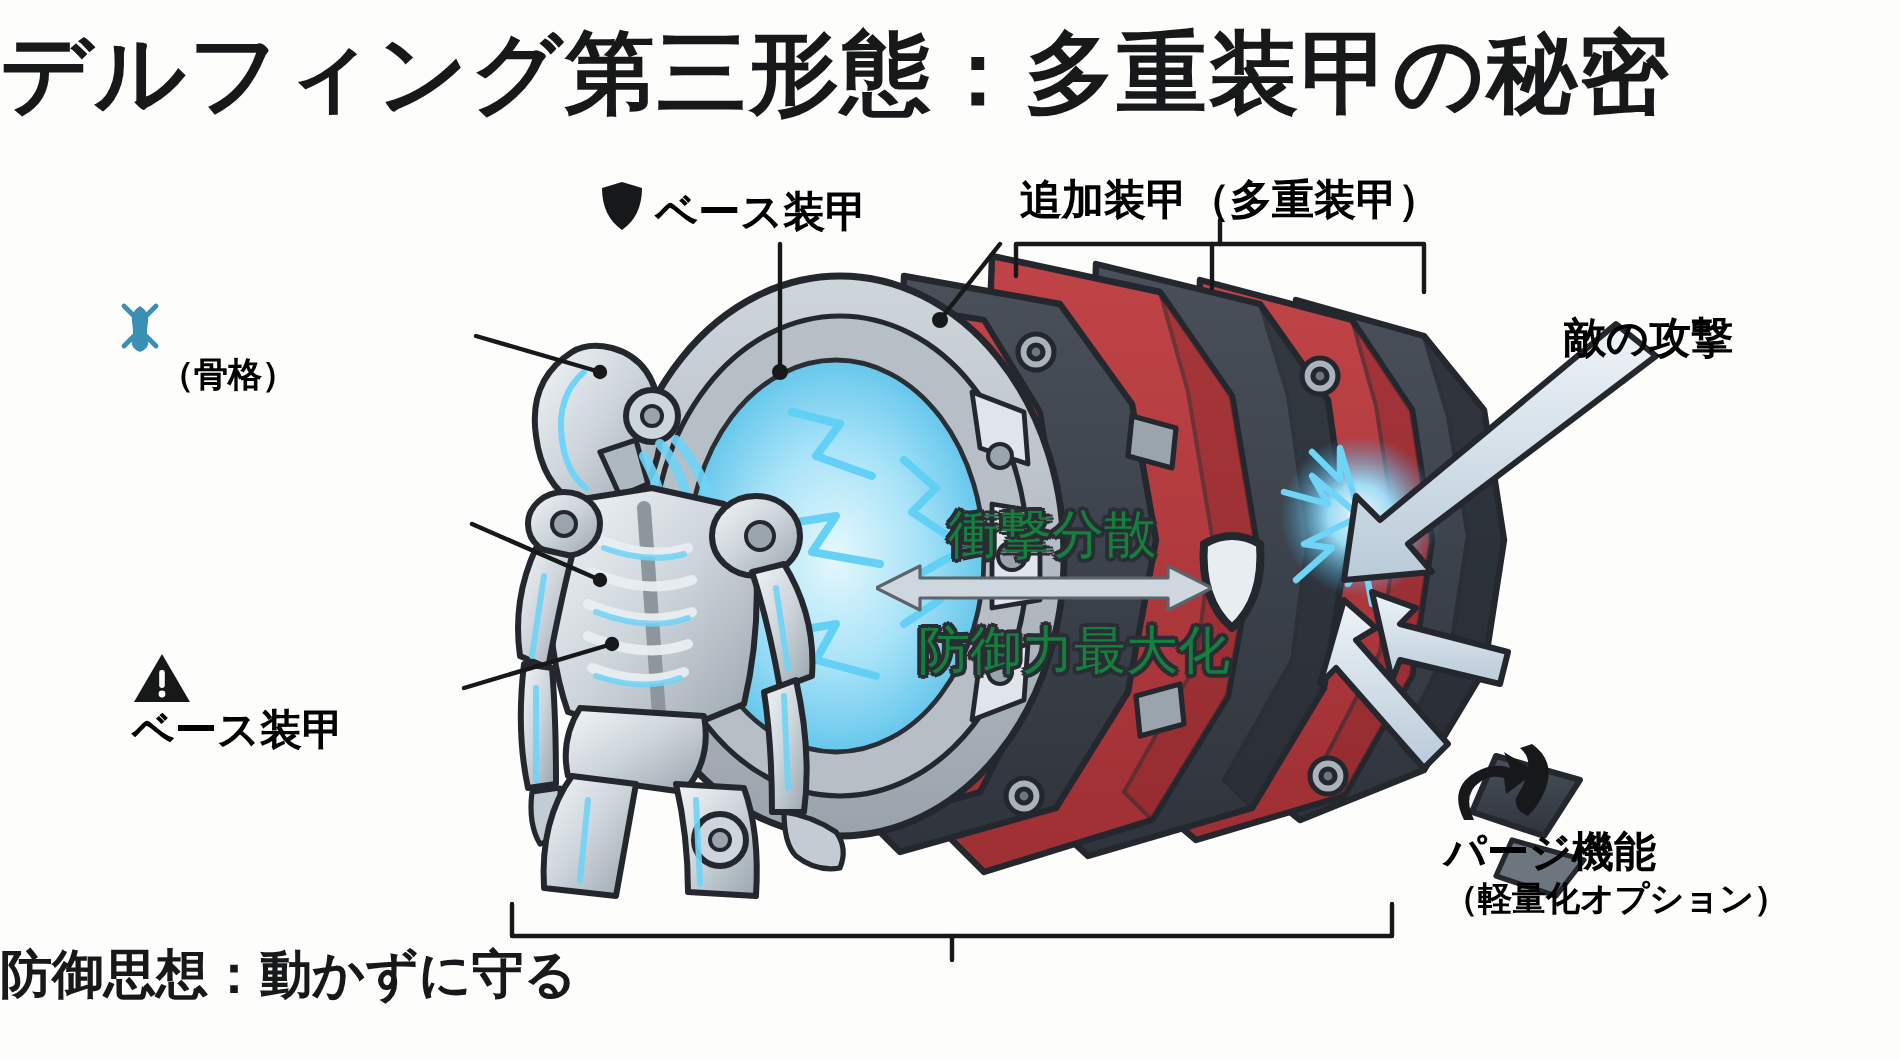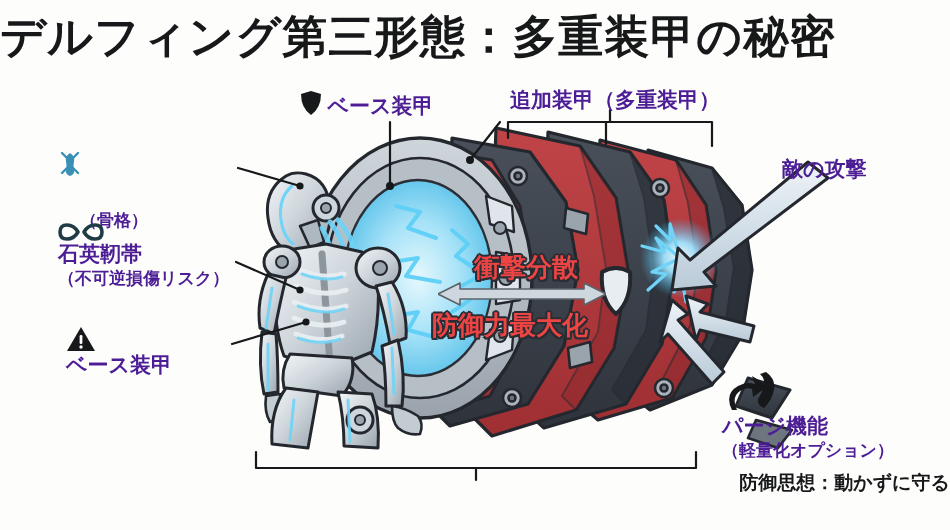--- a/index.html
+++ b/index.html
@@ -13,39 +13,39 @@
   #stage{position:relative;width:950px;height:530px;overflow:hidden;background:#fdfdfb;}
 
   
   #title{
     position:absolute;left:0;top:8px;width:829px;text-align:center;
     font-size:45px;line-height:58px;font-weight:700;color:#17181a;
     letter-spacing:1px;white-space:nowrap;
   }
 
   
-  .callout{position:absolute;color:#4c1d95;font-weight:700;}
+  .callout{position:absolute;color:#000000;font-weight:700;}
   .callout .ln1{font-size:21px;line-height:25px;white-space:nowrap;}
   .callout .ln2{font-size:17px;line-height:22px;white-space:nowrap;}
   .callout.ctr{}
 
   .ic{display:inline-block;vertical-align:-3px;}
 
   
   .overlay{
-    position:absolute;font-weight:700;color:#ef4444;white-space:nowrap;
+    position:absolute;font-weight:400;color:#15803d;white-space:nowrap;
     text-shadow:
       2px 0 0 #2a2d33,-2px 0 0 #2a2d33,0 2px 0 #2a2d33,0 -2px 0 #2a2d33,
       1.5px 1.5px 0 #2a2d33,-1.5px 1.5px 0 #2a2d33,1.5px -1.5px 0 #2a2d33,-1.5px -1.5px 0 #2a2d33;
   }
 
   
   #bottomcap{
-    position:absolute;left:0;top:470px;width:950px;text-align:right;
-    font-size:19px;font-weight:700;color:#17181a;white-space:nowrap;
+    position:absolute;left:0;top:470px;width:950px;text-align:left;
+    font-size:26px;font-weight:700;color:#17181a;white-space:nowrap;
   }
 
   svg{display:block;}
   #art{position:absolute;left:0;top:0;width:950px;height:530px;}
   #lines{position:absolute;left:0;top:0;width:950px;height:530px;pointer-events:none;}
 </style>
 </head>
 <body>
 
 <div id="stage">
@@ -286,35 +286,23 @@
     <div>
       <span class="ic">
         <svg width="24" height="26" viewBox="0 0 24 26">
           <g stroke="#3a8fb5" stroke-width="2.4" fill="none" stroke-linecap="round">
             <path d="M4 3 L9 8 M20 3 L15 8 M4 23 L9 18 M20 23 L15 18"></path>
           </g>
           <path d="M12 3 q-5 3 -4 8 q1 5 0 9 q-1 4 4 6 q5 -2 4 -6 q-1 -4 0 -9 q1 -5 -4 -8 Z" fill="#3a8fb5"></path>
         </svg>
       </span>
     </div>
-    <div class="ln2" style="text-align:center;padding-left:22px;margin-top:32px;">（骨格）</div>
-  </div>
-
-  <div class="callout ctr" style="left:58px;top:222px;width:190px;">
-    <div>
-      <svg width="46" height="20" viewBox="0 0 46 20">
-        <g fill="none" stroke="#1f3b46" stroke-width="3.6" stroke-linecap="round">
-          <path d="M20 10 q-4 -7 -11 -7 q-7 0 -7 7 q0 7 7 7 q7 0 11 -7"></path>
-          <path d="M26 10 q4 -7 11 -7 q7 0 7 7 q0 7 -7 7 q-7 0 -11 -7"></path>
-        </g>
-      </svg>
-    </div>
-    <div class="ln1">石英靭帯</div>
-    <div class="ln2">（不可逆損傷リスク）</div>
-  </div>
+    <div class="ln2" style="text-align:center;padding-left:22px;">（骨格）</div>
+  </div>
+
 
   <div class="callout ctr" style="left:66px;top:326px;width:180px;">
     <div>
       <svg width="30" height="27" viewBox="0 0 30 27">
         <path d="M15 1 L29 25 L1 25 Z" fill="#17181a"></path>
         <rect x="13.6" y="9" width="2.8" height="9" rx="1.2" fill="#fdfdfb"></rect>
         <circle cx="15" cy="21" r="1.7" fill="#fdfdfb"></circle>
       </svg>
     </div>
     <div class="ln1">ベース装甲</div>
@@ -334,17 +322,17 @@
   <div class="callout" style="left:782px;top:157px;">
     <div class="ln1">敵の攻撃</div>
   </div>
 
   <div class="overlay" style="left:474px;top:250px;font-size:26px;">衝撃分散</div>
 
   <svg style="position:absolute;left:438px;top:281px;" width="168" height="26" viewBox="0 0 168 26">
     <path d="M0 13 L22 2 L22 8 L146 8 L146 2 L168 13 L146 24 L146 18 L22 18 L22 24 Z" fill="#cfd7de" stroke="#5c636b" stroke-width="1.6" stroke-linejoin="round"></path>
   </svg>
 
-  <div class="overlay" style="left:432px;top:308px;font-size:26px;">防御力最大化</div>
+  <div class="overlay" style="left:459px;top:308px;font-size:26px;">防御力最大化</div>
 
   <div id="bottomcap">防御思想：動かずに守る</div>
 
 </div>
 
 </body></html>

